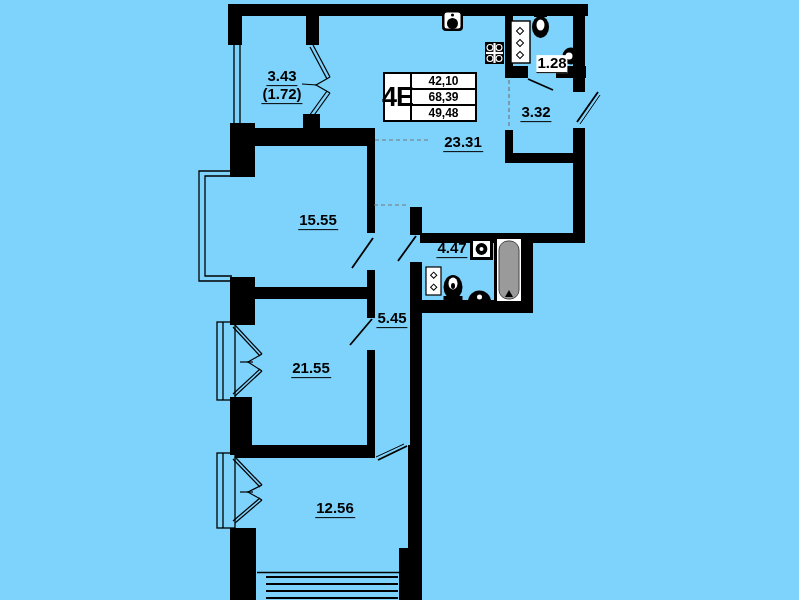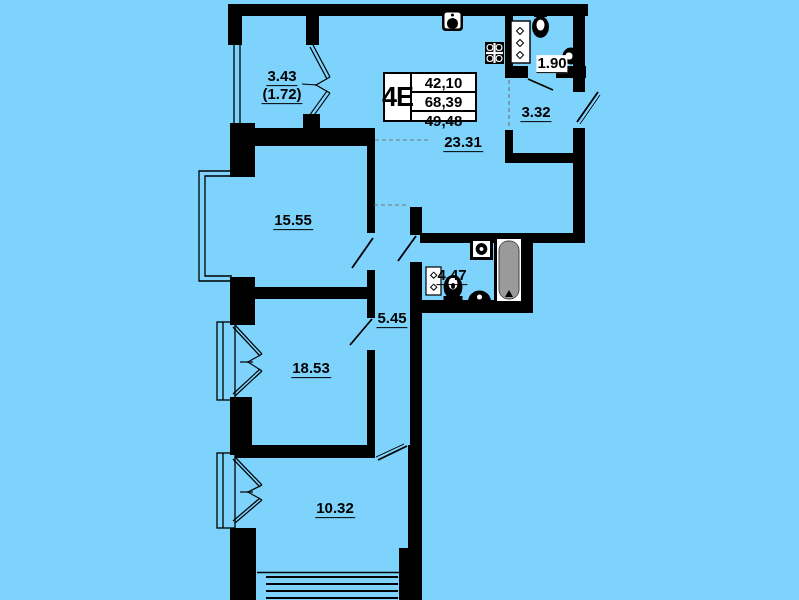--- a/index.html
+++ b/index.html
@@ -10,21 +10,21 @@
        font-weight:bold;font-size:15px;color:#000;white-space:nowrap;line-height:1.05;
        text-align:center;z-index:2;}
   .lbl .u{border-bottom:1.5px solid #000;padding:0 1px 1px 1px;display:inline-block;}
   .lbl.whitebg .u{background:#fff;}
   .unitbox{position:absolute;left:383px;top:72px;width:94px;height:50px;
            border:2px solid #000;background:#fff;display:flex;box-sizing:border-box;z-index:2;}
   .unit-type{width:25px;display:flex;align-items:center;justify-content:center;
              font-weight:bold;font-size:27px;letter-spacing:-1px;}
   .unit-values{flex:1;display:flex;flex-direction:column;border-left:2px solid #000;}
   .unit-values .uv{flex:1;display:flex;align-items:center;justify-content:center;
-                   font-weight:bold;font-size:15px;}
+                   font-weight:bold;font-size:12px;}
   .unit-values .uv + .uv{border-top:2px solid #000;}
 </style>
 </head>
 <body>
 
 <div class="stage">
 
   <svg width="799" height="600" viewBox="0 0 799 600">
 
     <g fill="#000">
@@ -186,27 +186,27 @@
 
     <g>
       <path d="M468,302 A11.5,11.5 0 0 1 491,302 Z" fill="#000"></path>
       <circle cx="479.5" cy="297" r="2.5" fill="#fff"></circle>
     </g>
   </svg>
 
   <div class="lbl" style="left:282px;top:77px"><span class="u">3.43</span></div>
   <div class="lbl" style="left:282px;top:95px"><span class="u">(1.72)</span></div>
   <div class="lbl" style="left:463px;top:143px"><span class="u">23.31</span></div>
-  <div class="lbl whitebg" style="left:552px;top:64px"><span class="u">1.90</span></div>
+  <div class="lbl whitebg" style="left:552px;top:64px"><span class="u">1.28</span></div>
   <div class="lbl" style="left:536px;top:113px"><span class="u">3.32</span></div>
-  <div class="lbl" style="left:293px;top:221px"><span class="u">15.55</span></div>
-  <div class="lbl" style="left:452px;top:276px"><span class="u">4.47</span></div>
+  <div class="lbl" style="left:318px;top:221px"><span class="u">15.55</span></div>
+  <div class="lbl" style="left:452px;top:249px"><span class="u">4.47</span></div>
   <div class="lbl" style="left:392px;top:319px"><span class="u">5.45</span></div>
-  <div class="lbl" style="left:311px;top:369px"><span class="u">18.53</span></div>
-  <div class="lbl" style="left:335px;top:509px"><span class="u">10.32</span></div>
+  <div class="lbl" style="left:311px;top:369px"><span class="u">21.55</span></div>
+  <div class="lbl" style="left:335px;top:509px"><span class="u">12.56</span></div>
 
   <div class="unitbox">
     <div class="unit-type">4E</div>
     <div class="unit-values">
       <div class="uv">42,10</div>
       <div class="uv">68,39</div>
       <div class="uv">49,48</div>
     </div>
   </div>
 

